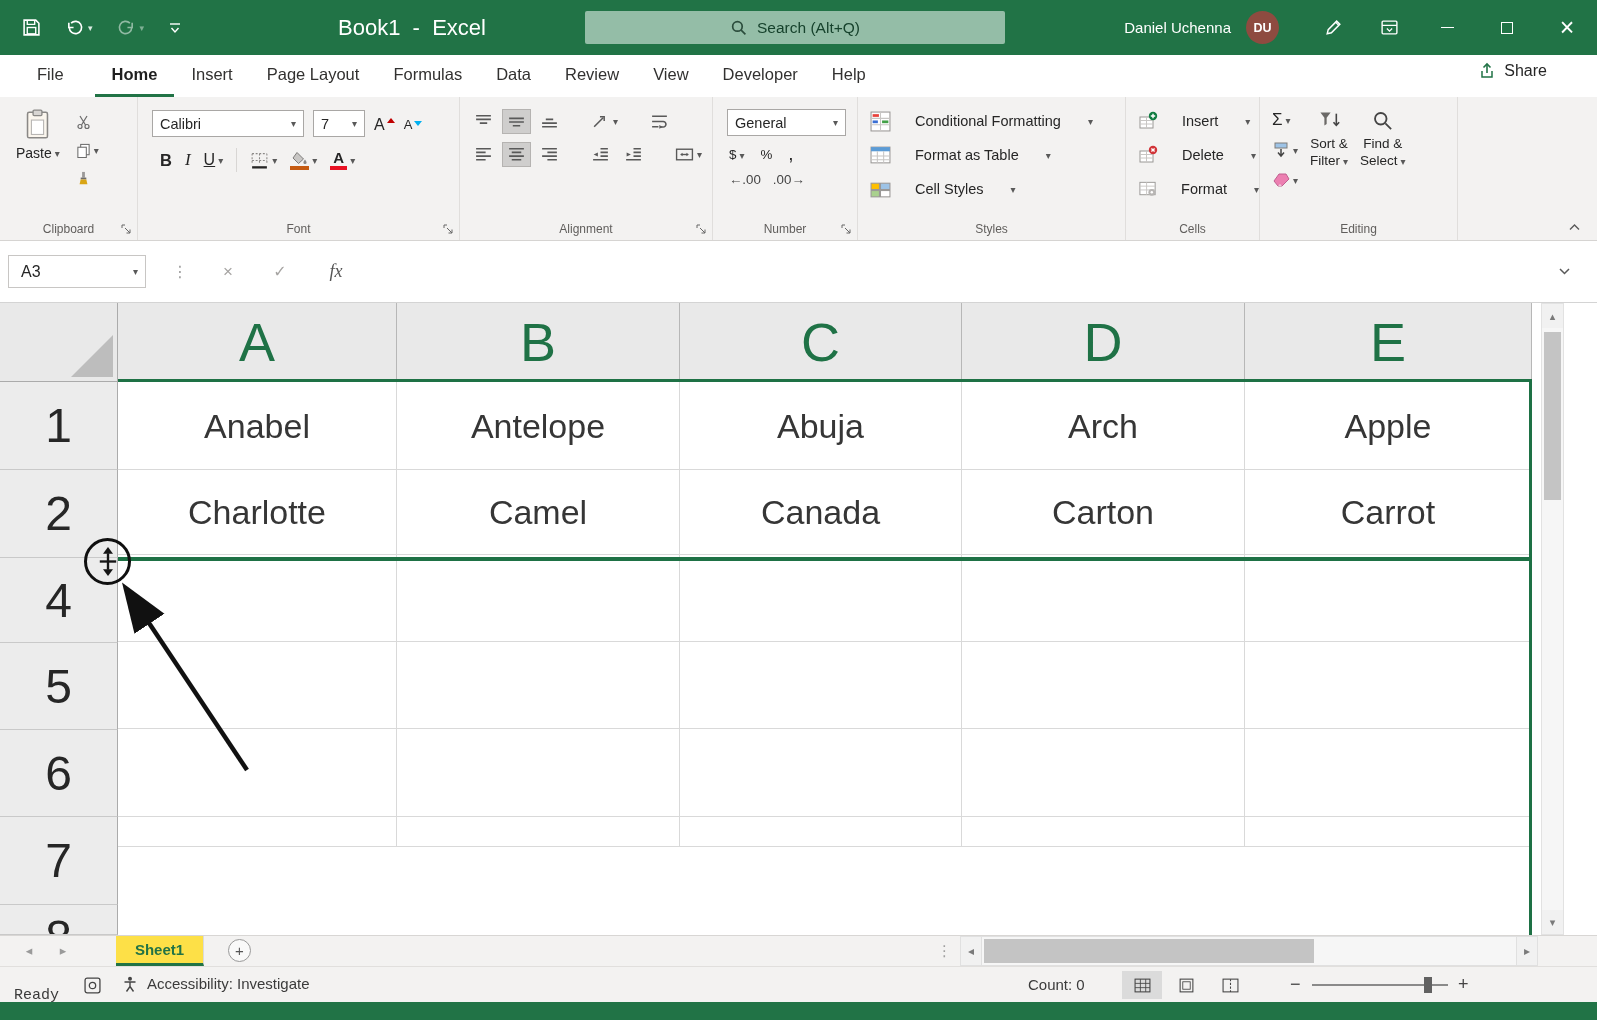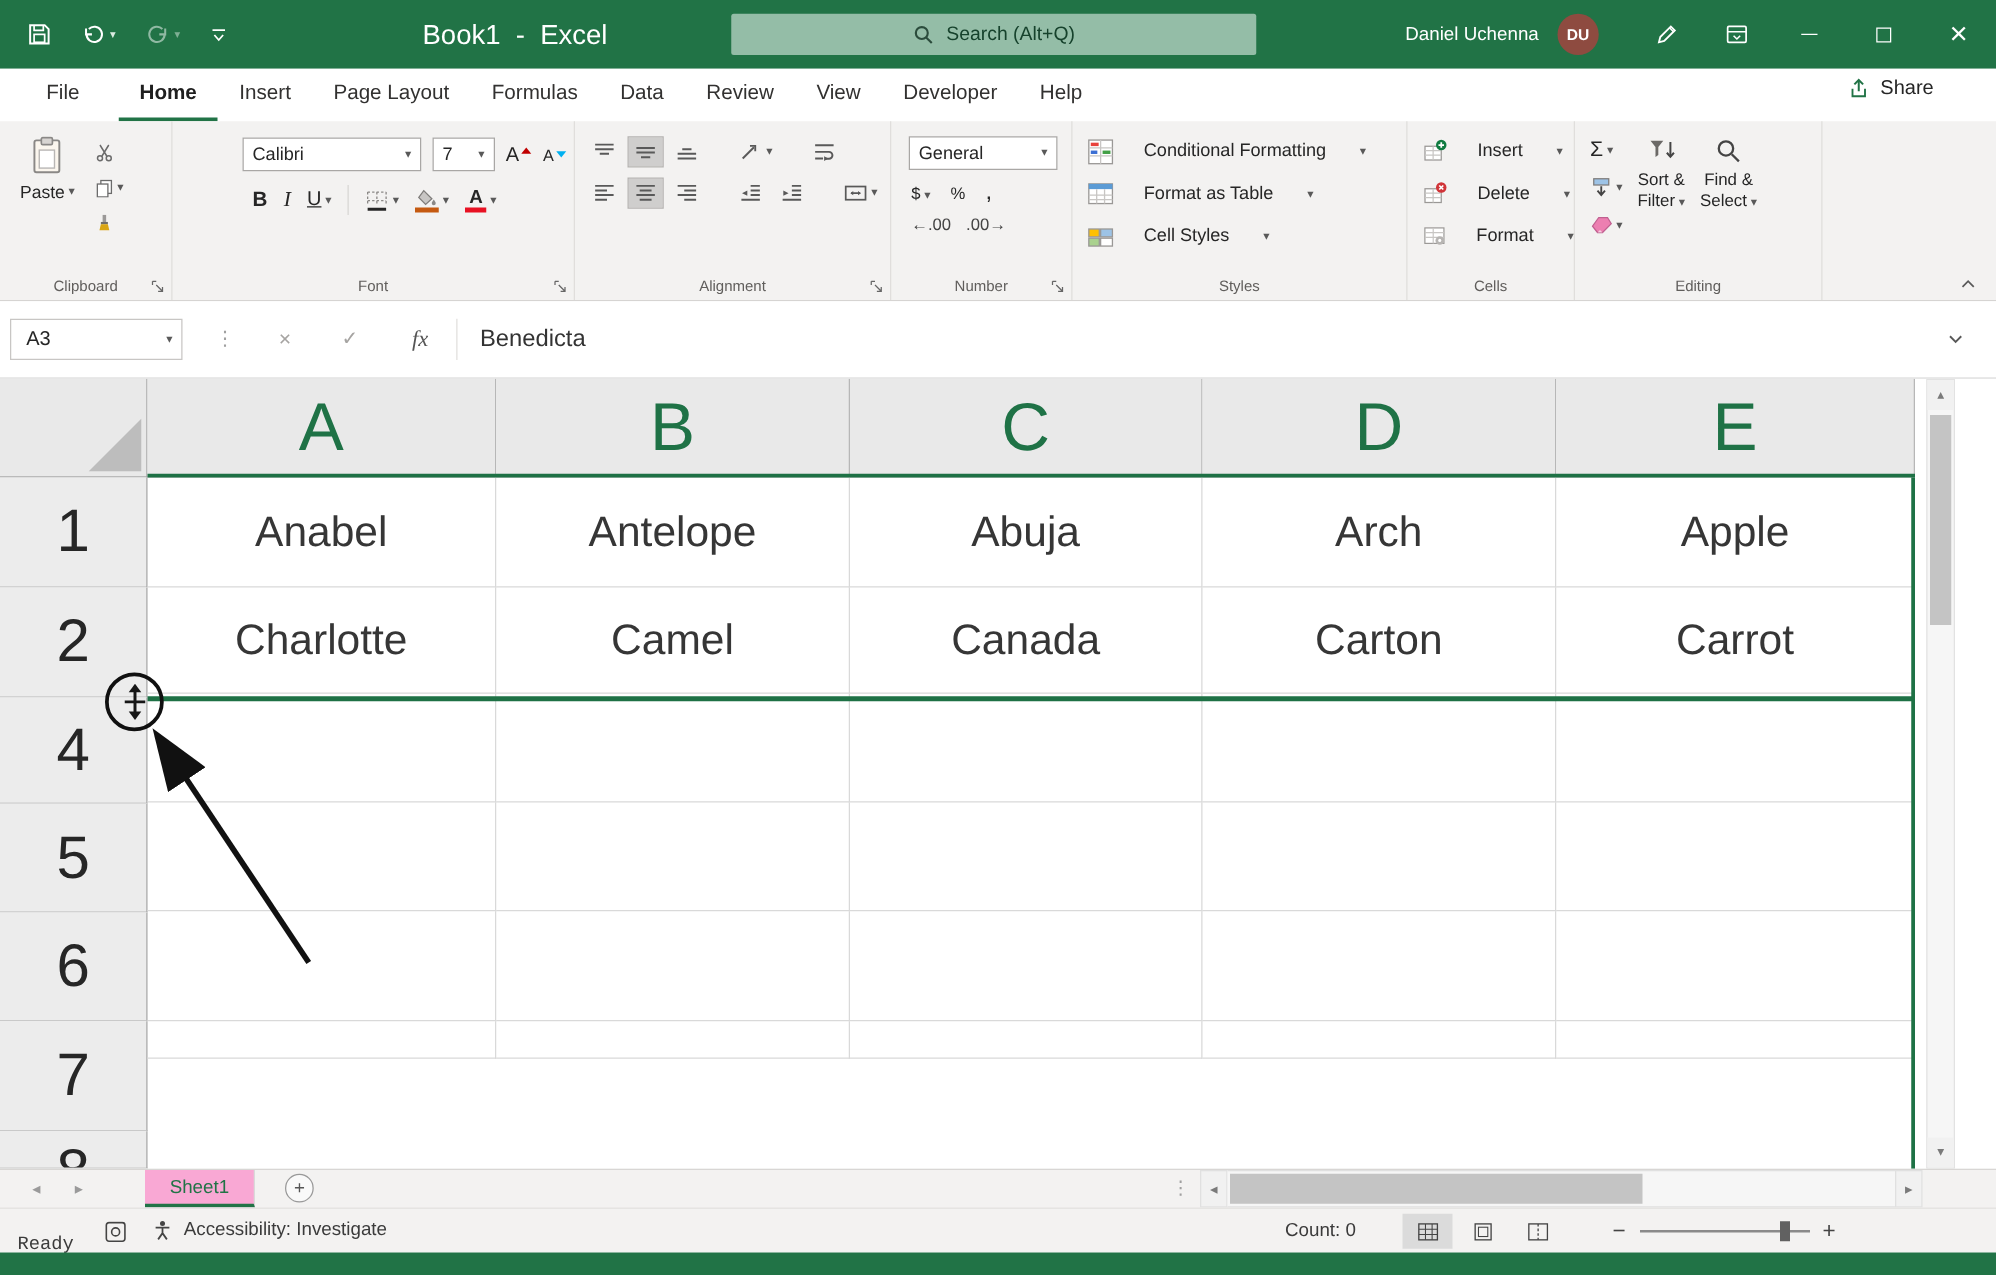--- a/index.html
+++ b/index.html
@@ -43,21 +43,21 @@
   .g-clipboard{width:138px}.g-font{width:322px}.g-align{width:253px}.g-number{width:145px}.g-styles{width:268px}.g-cells{width:134px}.g-editing{width:198px}
   .collapse-chv { position:absolute; right:16px; bottom:8px; }
 
   .cb-body { display:flex; padding:8px 4px 0 10px; gap:10px; }
   .paste-btn { display:flex; flex-direction:column; align-items:center; gap:5px; padding:4px 6px; }
   .paste-lbl { font-size:14px; color:#262626; display:flex; align-items:center; }
   .mini-col { display:flex; flex-direction:column; gap:10px; padding-top:8px; }
   .mini-btn { display:flex; align-items:center; height:18px; }
 
   .f-rows { display:flex; flex-direction:column; gap:11px; padding:13px 6px 0 14px; }
-  .f-r1, .f-r2 { display:flex; align-items:center; gap:9px;margin-left:42px; }
+  .f-r1, .f-r2 { display:flex; align-items:center; gap:9px; }
   .f-r2 { gap:13px; padding-left:8px; }
   .combo { height:27px; border:1px solid #A9A7A5; background:#fff; display:flex; align-items:center; justify-content:space-between; padding:0 7px; font-size:14.5px; color:#262626; }
   .combo.fname { width:152px; }
   .combo.fsize { width:52px; }
   .fontsz-btn { display:flex; align-items:flex-start; gap:2px; padding-top:2px; }
   .bigA { font-size:16px; color:#262626; }
   .tri-up { width:0; height:0; border-left:4px solid transparent; border-right:4px solid transparent; border-bottom:5px solid #C00000; margin-top:2px; }
   .tri-dn { width:0; height:0; border-left:4px solid transparent; border-right:4px solid transparent; border-top:5px solid #00B0F0; margin-top:4px; }
   .fmt-b { font-weight:bold; font-size:16.5px; color:#262626; }
   .fmt-i { font-style:italic; font-family:"Liberation Serif",serif; font-size:17px; color:#262626; }
@@ -120,21 +120,21 @@
 
   
   .drag-circle { position:absolute; left:84px; top:538px; width:47px; height:47px; border:3.5px solid #101010; border-radius:50%; display:flex; align-items:center; justify-content:center; z-index:6; }
   .anno-arrow { position:absolute; left:95px; top:552px; z-index:6; pointer-events:none; }
   .anno-text { position:absolute; left:247px; top:768px; font-size:29px; font-weight:bold; color:#111; z-index:6; }
 
   
   .sheetbar { position:absolute; top:935px; left:0; width:100%; height:31px; background:#F3F2F1; border-top:1px solid #D8D6D4; display:flex; align-items:stretch; }
   .snav { width:34px; text-align:center; line-height:29px; color:#9A9A9A; font-size:13px; }
   .snav:first-child { margin-left:12px; }
-  .sheettab { margin-left:36px; width:88px; background:#f9a8d4; color:#217346; font-weight:normal; font-size:15px; text-align:center; line-height:27px; border-bottom:3px solid #217346; border-right:1px solid #DADADA; }
+  .sheettab { margin-left:36px; width:88px; background:#fde047; color:#217346; font-weight:bold; font-size:15px; text-align:center; line-height:27px; border-bottom:3px solid #217346; border-right:1px solid #DADADA; }
   .addsheet { width:23px; height:23px; margin:3px 0 0 24px; border:1px solid #999; border-radius:50%; background:#F9F9F9; color:#555; font-size:15px; line-height:20px; text-align:center; padding:0; }
   .sb-dots { margin-left:auto; line-height:29px; color:#A0A0A0; font-size:15px; padding:0 8px; }
   .hscroll { display:flex; align-items:stretch; width:578px; margin-right:59px; }
   .hs-arr { width:22px; text-align:center; color:#7A7A7A; font-size:12px; background:#F1F1F1; border:1px solid #E0E0E0; line-height:29px; }
   .hs-track { flex:1; background:#F6F6F6; border-top:1px solid #E0E0E0; border-bottom:1px solid #E0E0E0; position:relative; }
   .hs-thumb { position:absolute; left:2px; top:2px; bottom:2px; width:330px; background:#C4C4C4; }
 
   
   .statusbar { position:absolute; top:966px; left:0; width:100%; height:36px; background:#F3F2F1; border-top:1px solid #E1DFDD; font-size:15px; color:#3B3B3B; }
   .st-ready { position:absolute; left:14px; top:20px;font-family:Liberation Mono, monospace; }
@@ -588,21 +588,20 @@
 
   <div class="fbar">
     <div class="namebox">
       <span>A3</span>
       <span class="nb-chv" style="line-height:31px;">▾</span>
     </div>
     <span class="fb-dots">⋮</span>
     <button class="fb-btn fb-x"><span>×</span></button>
     <button class="fb-btn fb-ok"><span>✓</span></button>
     <button class="fb-btn fb-fx"><span>fx</span></button>
-    <div class="fb-input"><span>Benedicta</span></div>
     <button class="fb-expand">
       <svg viewBox="0 0 13 9" width="13" height="9">
           <path d="M2 2l4.5 4.5L11 2" fill="none" stroke="#595959" stroke-width="1.5"></path>
         </svg>
     </button>
   </div>
 
   <div class="gridwrap">
     <div class="corner">
         <span class="corner-tri"></span>

